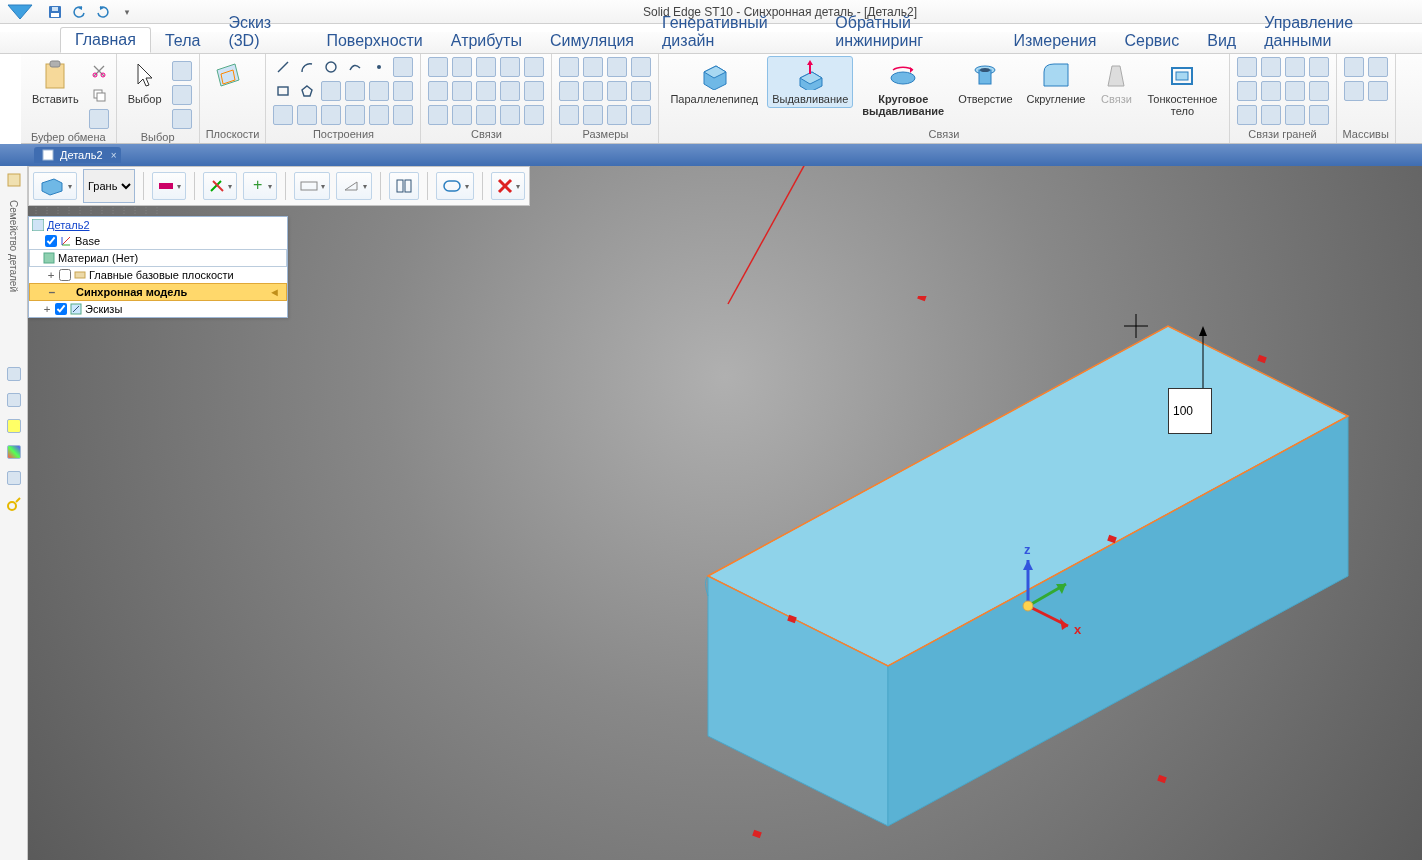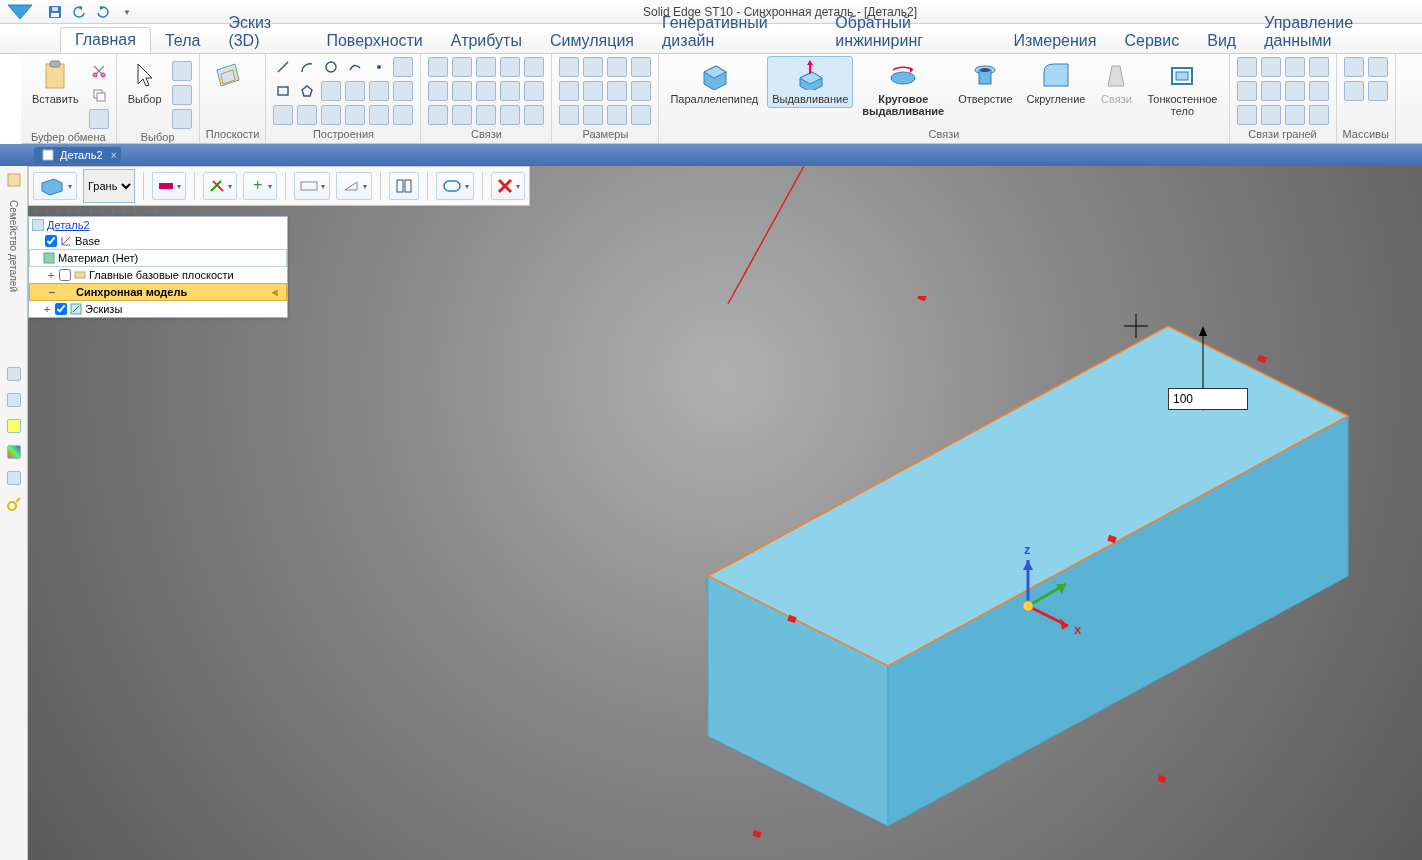--- a/index.html
+++ b/index.html
@@ -54,21 +54,21 @@
 
 
 .sub-toolbar { position:absolute; left:28px; top:0; height:40px; background:#f9f9f9; border:1px solid #c5c5c5; display:flex; align-items:center; padding:4px; gap:6px; z-index:12; }
 .sub-toolbar .sep { width:1px; height:28px; background:#ccc; margin:0 2px; }
 .tb-btn { height:28px; min-width:28px; padding:0 4px; border:1px solid #bfd4e8; background:linear-gradient(#fdfdfd,#eef4fa); border-radius:2px; display:flex; align-items:center; justify-content:center; cursor:pointer; font-size:10px; }
 .tb-btn.dd::after { content:"▾"; font-size:8px; margin-left:2px; color:#666; }
 .tb-select { height:34px; font-size:11px; border:1px solid #9fb8d6; }
 
 
 .viewport { flex:1; background: radial-gradient(circle at 50% 30%, #b0b0b0 0%, #888888 40%, #5a5a5a 100%); position:relative; overflow:hidden; }
-.dim-input { position:absolute; background:#fff; border:1px solid #333; font-size:12px; padding:3px 4px; width:80px; }
+.dim-input { position:absolute; background:#fff; border:1px solid #333; font-size:12px; padding:15px 4px; width:44px; }
 .arrow-svg { position:absolute; }
 
 svg { display:block; }
 .icon-placeholder { width:100%; height:100%; background:#d8e4f0; border:1px solid #9fb8d6; border-radius:2px; }
 </style>
 </head>
 <body>
 
 <div class="titlebar">
   <div class="app-icon">

